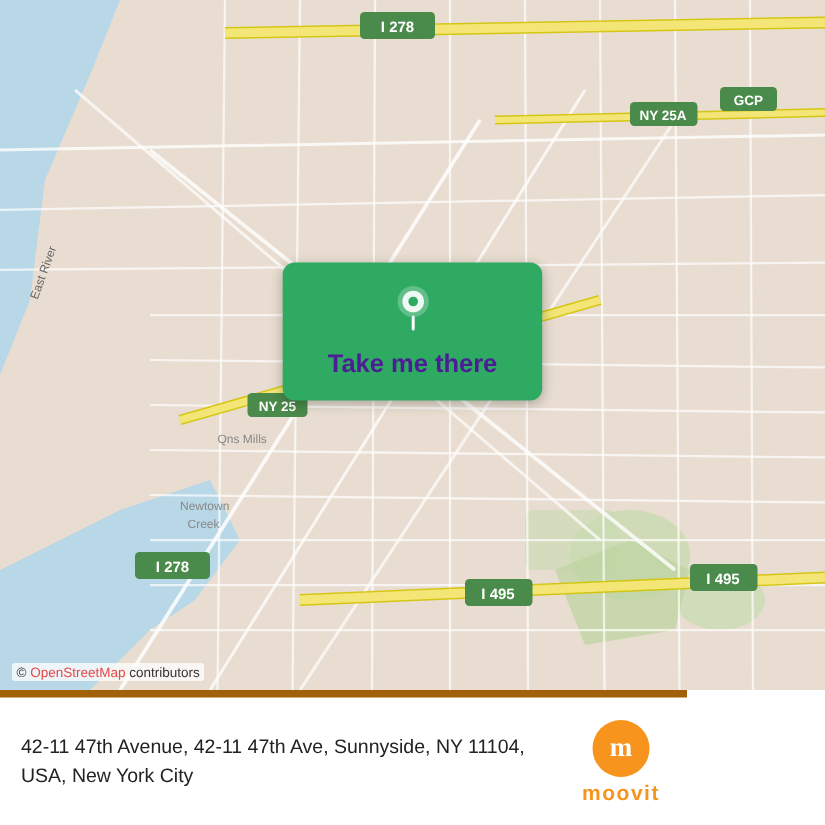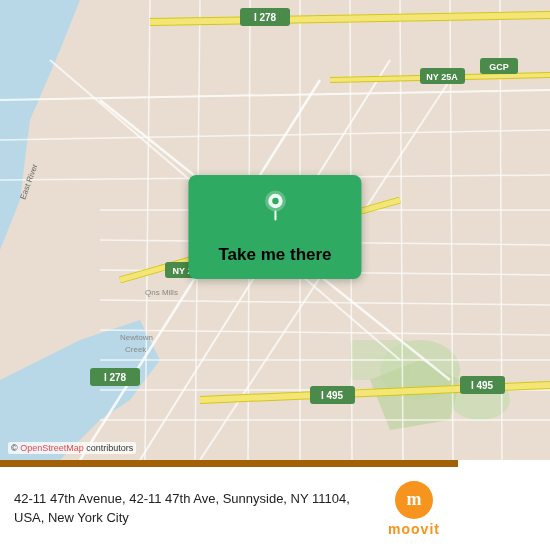--- a/index.html
+++ b/index.html
@@ -21,21 +21,21 @@
     }
 
     
     #info-bar {
       width: 458px;
       height: 90px;
       background: #fff;
       display: flex;
       align-items: center;
       padding: 10px 14px;
-      border-top: 7px solid #a16207;
+      border-top: 5px solid #a16207;
       gap: 10px;
     }
 
     #info-text {
       flex: 1;
     }
 
     #address-line {
       font-size: 13px;
       color: #222;
@@ -87,34 +87,34 @@
       z-index: 10;
     }
 
     
     #cta-button {
       position: absolute;
       top: 175px;
       left: 50%;
       transform: translateX(-50%);
       background: #2eaa62;
-      color: #000000;
+      color: #4c1d95;
       border: none;
       border-radius: 8px;
       padding: 14px 30px;
       font-size: 17px;
       font-weight: bold;
       cursor: pointer;
       z-index: 20;
       white-space: nowrap;
       box-shadow: 0 2px 8px rgba(0,0,0,0.25);
       display: flex;
       flex-direction: column;
       align-items: center;
-      gap: 24px;
+      gap: 12px;
     }
 
     .pin-icon {
       width: 32px;
       height: 32px;
     }
 
     
     svg.map-svg {
       width: 100%;

